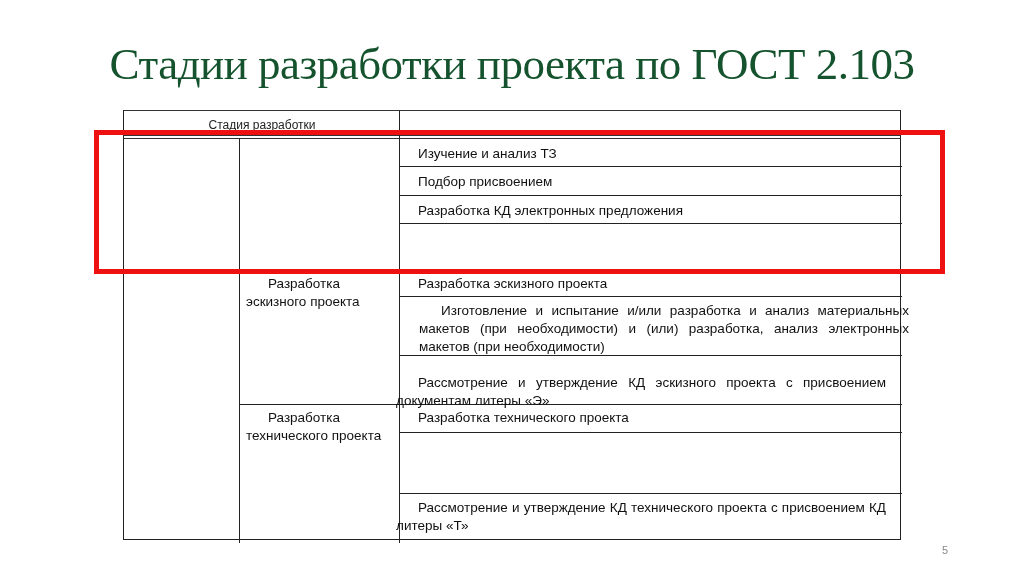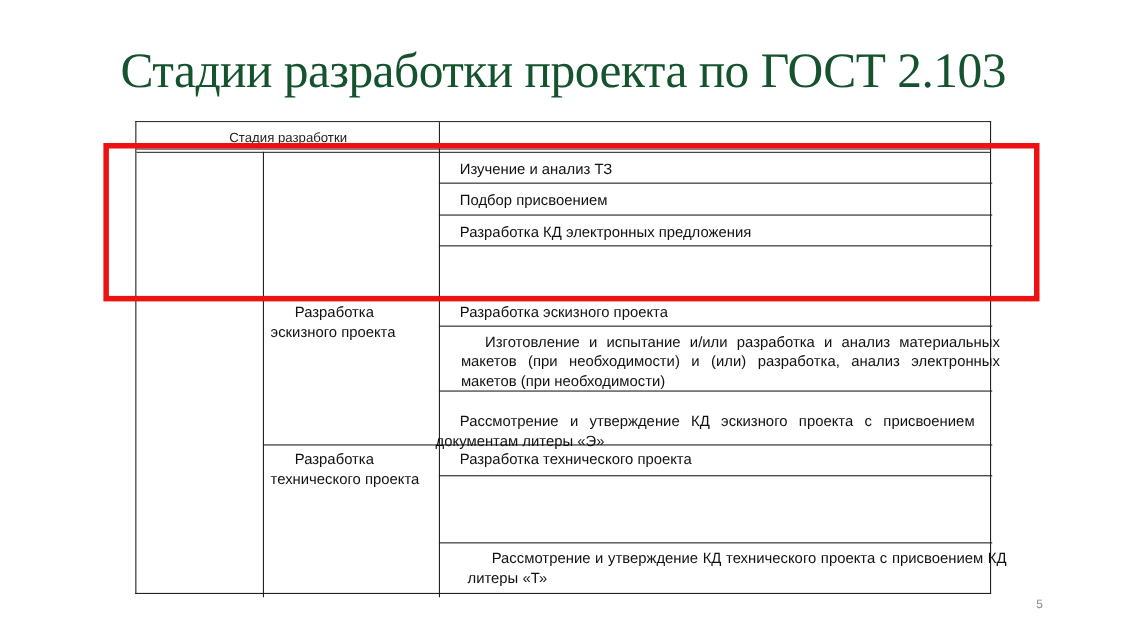--- a/index.html
+++ b/index.html
@@ -54,18 +54,18 @@
   <div class="cell step" style="top:62px;"><span class="ind"></span><span>Подбор присвоением</span></div>
   <div class="cell step" style="top:91px;"><span class="ind"></span><span>Разработка КД электронных предложения</span></div>
 
   <div class="cell sub" style="top:164px;"><span class="ind"></span><span>Разработка эскизного проекта</span></div>
   <div class="cell step" style="top:164px;"><span class="ind"></span><span>Разработка эскизного проекта</span></div>
   <div class="cell step" style="top:191px;margin-left:23px;"><span class="ind"></span><span>Изготовление и испытание и/или разработка и анализ материальных макетов (при необходимости) и (или) разработка, анализ электронных макетов (при необходимости)</span></div>
   <div class="cell step" style="top:251px;margin-top:12px;"><span class="ind"></span><span>Рассмотрение и утверждение КД эскизного проекта с присвоением документам литеры «Э»</span></div>
 
   <div class="cell sub" style="top:298px;"><span class="ind"></span><span>Разработка технического проекта</span></div>
   <div class="cell step" style="top:298px;"><span class="ind"></span><span>Разработка технического проекта</span></div>
-  <div class="cell step" style="top:388px;margin-left:29px;"><span class="ind"></span><span>Рассмотрение и утверждение КД технического проекта с присвоением КД литеры «Т»</span></div>
+  <div class="cell step" style="top:388px;"><span class="ind"></span><span>Рассмотрение и утверждение КД технического проекта с присвоением КД литеры «Т»</span></div>
 </div>
 
 <div class="redbox"></div>
 
 <div class="pagenum">5</div>
 
 </body></html>

